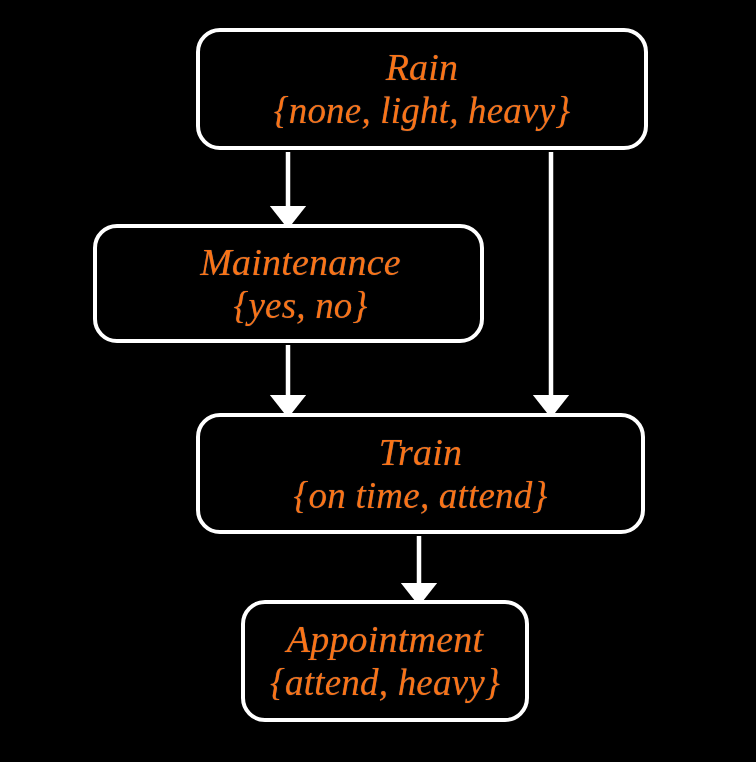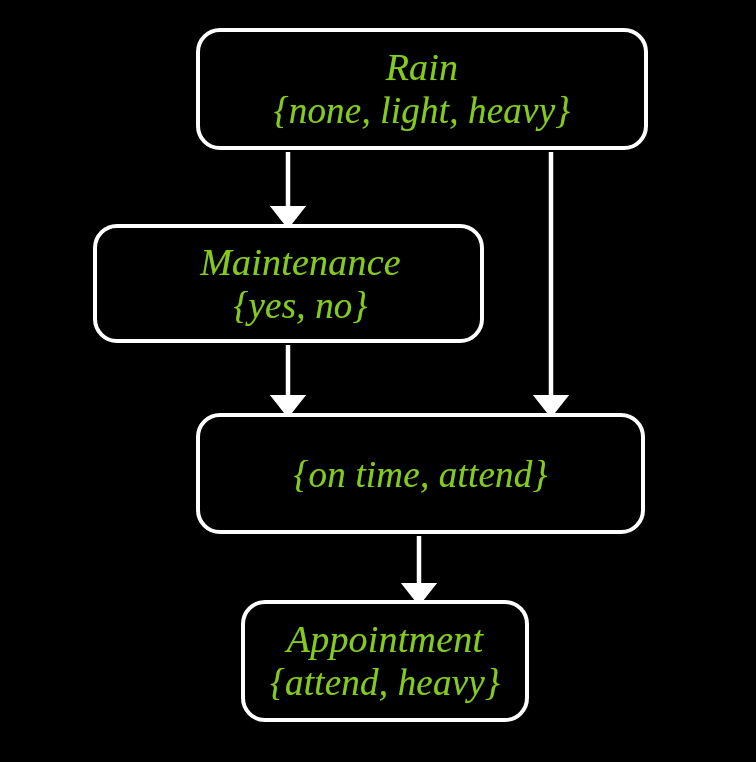--- a/index.html
+++ b/index.html
@@ -28,21 +28,21 @@
     position: absolute;
     box-sizing: border-box;
     background: #000000;
     border: 4px solid #ffffff;
     border-radius: 24px;
     display: flex;
     flex-direction: column;
     align-items: center;
     justify-content: center;
     text-align: center;
-    color: #84cc16;
+    color: #f97316;
     font-style: italic;
     line-height: 1.08;
     text-shadow: 0 0 1px rgba(150,170,220,0.55);
   }
   .node-name {
     font-size: 38px;
     letter-spacing: 0.2px;
     white-space: nowrap;
   }
   .node-states {
@@ -83,20 +83,21 @@
     <div class="node-name">Rain</div>
     <div class="node-states">{none, light, heavy}</div>
   </div>
 
   <div class="node" id="node-maintenance">
     <div class="node-name">Maintenance</div>
     <div class="node-states">{yes, no}</div>
   </div>
 
   <div class="node" id="node-train">
+    <div class="node-name">Train</div>
     <div class="node-states">{on time, attend}</div>
   </div>
 
   <div class="node" id="node-appointment">
     <div class="node-name">Appointment</div>
     <div class="node-states">{attend, heavy}</div>
   </div>
 
 </div>
 

